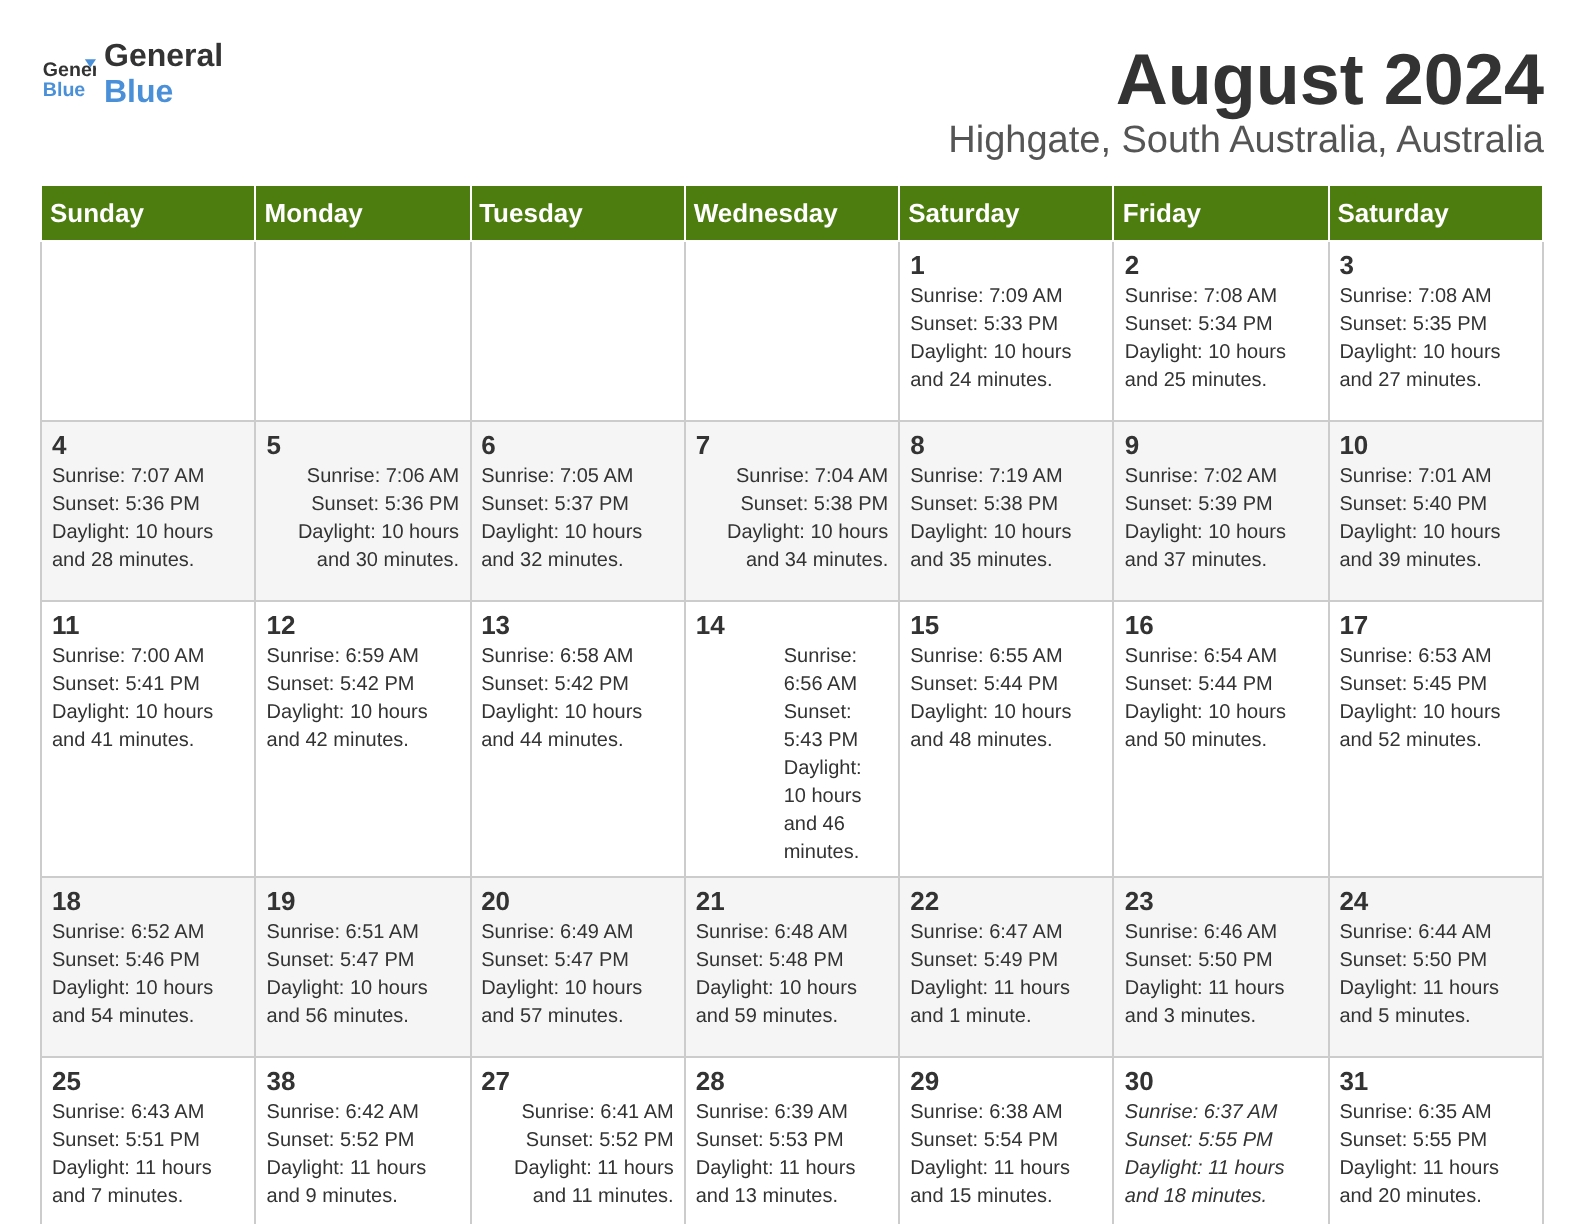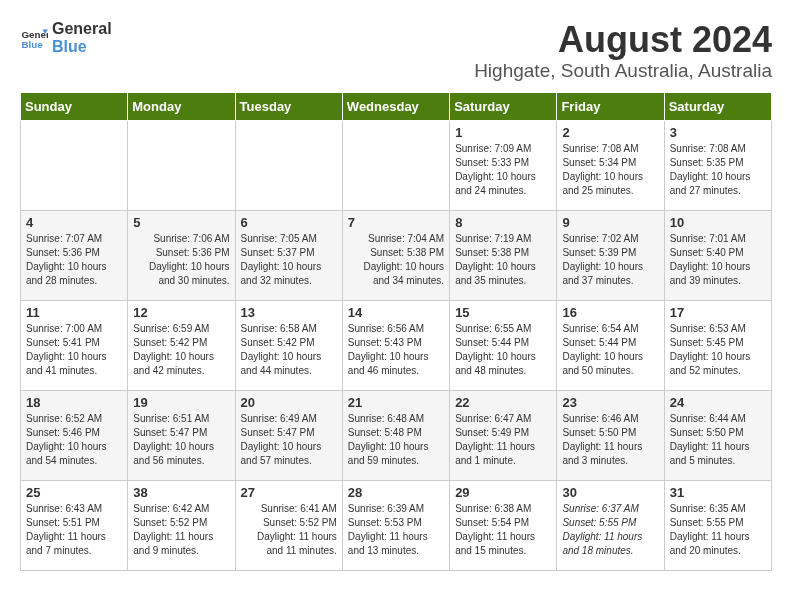--- a/index.html
+++ b/index.html
@@ -194,21 +194,21 @@
 Daylight: 10 hours and 42 minutes.</div>
         </td>
         <td>
           <div class="day-number">13</div>
           <div class="day-info" style="white-space: pre-line;">Sunrise: 6:58 AM
 Sunset: 5:42 PM
 Daylight: 10 hours and 44 minutes.</div>
         </td>
         <td>
           <div class="day-number">14</div>
-          <div class="day-info" style="white-space: pre-line;">Sunrise: 6:56 AM
+          <div class="day-info" style="white-space: pre-line; margin-left: 44px;">Sunrise: 6:56 AM
 Sunset: 5:43 PM
 Daylight: 10 hours and 46 minutes.</div>
         </td>
         <td>
           <div class="day-number">15</div>
           <div class="day-info" style="white-space: pre-line;">Sunrise: 6:55 AM
 Sunset: 5:44 PM
 Daylight: 10 hours and 48 minutes.</div>
         </td>
         <td>

